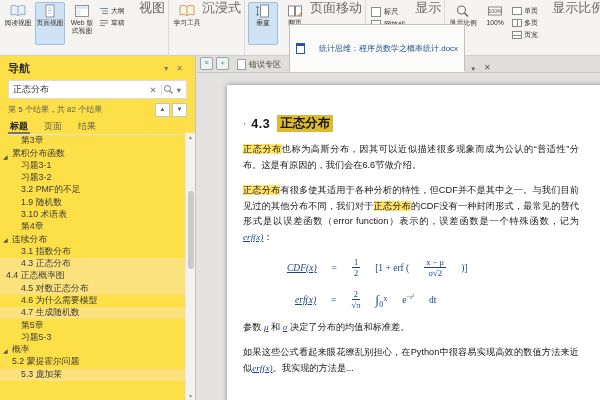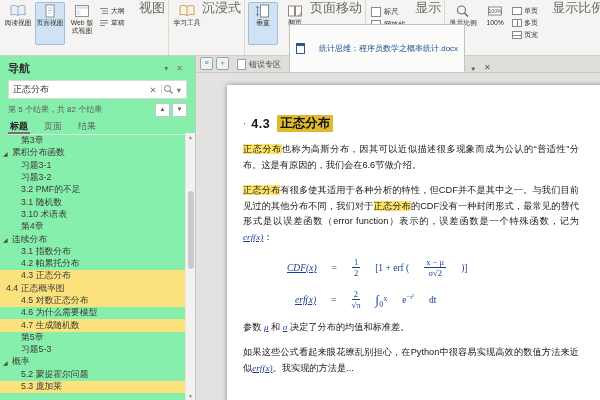--- a/index.html
+++ b/index.html
@@ -21,21 +21,21 @@
   .smallbtn{display:flex;align-items:center;gap:2px;font-size:6.8px;color:#33322f;white-space:nowrap;overflow:hidden;height:10px;}
   .smallbtn.dim{color:#a19f9c;}
   .ic2{width:10px;height:8px;border:1px solid #8a8886;background:#fff;box-sizing:border-box;position:relative;flex:none;}
   .ic2.split:after{content:"";position:absolute;left:0;right:0;top:2.5px;border-top:1px solid #8a8886;}
   .ic2.dual:after{content:"";position:absolute;top:0;bottom:0;left:4px;border-left:1px solid #8a8886;}
   .chkcol{display:flex;flex-direction:column;gap:3px;padding:5px 2px 0;}
   .chkrow{display:flex;align-items:center;gap:3px;font-size:7.3px;color:#33322f;white-space:nowrap;}
   .cbox{width:8px;height:8px;background:#fff;border:1px solid #8d8b88;font-size:7px;line-height:7px;text-align:center;color:#222;flex:none;}
 
   
-  .navpane{position:absolute;top:56px;left:0;width:196px;height:344px;background:#86efac;
+  .navpane{position:absolute;top:56px;left:0;width:196px;height:344px;background:#fde047;
            border-right:1px solid #c6c4c2;box-sizing:border-box;}
   .nav-header{height:20px;display:flex;align-items:center;padding:2px 8px 0;}
   .nav-title{flex:1;font-size:11px;font-weight:bold;color:#323130;}
   .nav-hicon{font-size:8px;color:#797774;padding:0 4px;}
   .nav-search{margin:2px 8px 3px;height:17px;background:#fff;border:1px solid #dcdad7;display:flex;align-items:center;padding:0 2px 0 4px;}
   .nav-search input{flex:1;border:0;outline:0;font-size:9px;color:#333;padding:0;min-width:0;background:transparent;font-family:inherit;}
   .sx{font-size:8.5px;color:#797774;padding:0 3px;}
   .sdiv{width:1px;height:11px;background:#e1dfdd;margin:0 1px;}
   .nav-result{display:flex;align-items:center;margin:0 8px;height:15px;font-size:8px;color:#5b5957;}
   .resbtns{margin-left:auto;display:flex;gap:2px;}
@@ -309,52 +309,49 @@
     </div>
     <div class="nav-tabs">
       <span class="nav-tab active">标题</span>
       <span class="nav-tab">页面</span>
       <span class="nav-tab">结果</span>
     </div>
     <div class="nav-list">
         <div class="nav-item" style="padding-left: 21px;">
           <span>第3章</span>
         </div>
-        <div class="nav-item" style="padding-left: 3px;">
+        <div class="nav-item" style="padding-left: 3px; align-items: flex-end;">
           <span class="tri">◢</span>
           <span>累积分布函数</span>
         </div>
         <div class="nav-item" style="padding-left: 21px;">
           <span>习题3-1</span>
         </div>
         <div class="nav-item" style="padding-left: 21px;">
           <span>习题3-2</span>
         </div>
         <div class="nav-item" style="padding-left: 21px;">
           <span>3.2 PMF的不足</span>
         </div>
         <div class="nav-item" style="padding-left: 21px;">
-          <span>3.1 随机数</span>
+          <span>1.9 随机数</span>
         </div>
         <div class="nav-item" style="padding-left: 21px;">
           <span>3.10 术语表</span>
         </div>
         <div class="nav-item" style="padding-left: 21px;">
           <span>第4章</span>
         </div>
         <div class="nav-item" style="padding-left: 3px;">
           <span class="tri">◢</span>
           <span>连续分布</span>
         </div>
         <div class="nav-item" style="padding-left: 21px;">
           <span>3.1 指数分布</span>
         </div>
-        <div class="nav-item" style="padding-left: 21px;">
-          <span>4.2 帕累托分布</span>
-        </div>
         <div class="nav-item hl" style="padding-left: 21px;">
           <span>4.3 正态分布</span>
         </div>
         <div class="nav-item hl" style="padding-left: 6px;">
           <span>4.4 正态概率图</span>
         </div>
         <div class="nav-item hl" style="padding-left: 21px;">
           <span>4.5 对数正态分布</span>
         </div>
         <div class="nav-item" style="padding-left: 21px;">
@@ -366,21 +363,21 @@
         <div class="nav-item" style="padding-left: 21px;">
           <span>第5章</span>
         </div>
         <div class="nav-item" style="padding-left: 21px; align-items: flex-end;">
           <span>习题5-3</span>
         </div>
         <div class="nav-item" style="padding-left: 3px;">
           <span class="tri">◢</span>
           <span>概率</span>
         </div>
-        <div class="nav-item" style="padding-left: 21px; text-align: right;">
+        <div class="nav-item" style="padding-left: 12px; text-align: right;">
           <span>5.2 蒙提霍尔问题</span>
         </div>
         <div class="nav-item hl" style="padding-left: 21px;">
           <span>5.3 庞加莱</span>
         </div>
       </div>
     <div class="nav-scroll">
       <span class="arr" style="top:1px">▲</span>
       <span class="arr" style="bottom:1px">▼</span>
       <span class="nav-thumb"></span>

